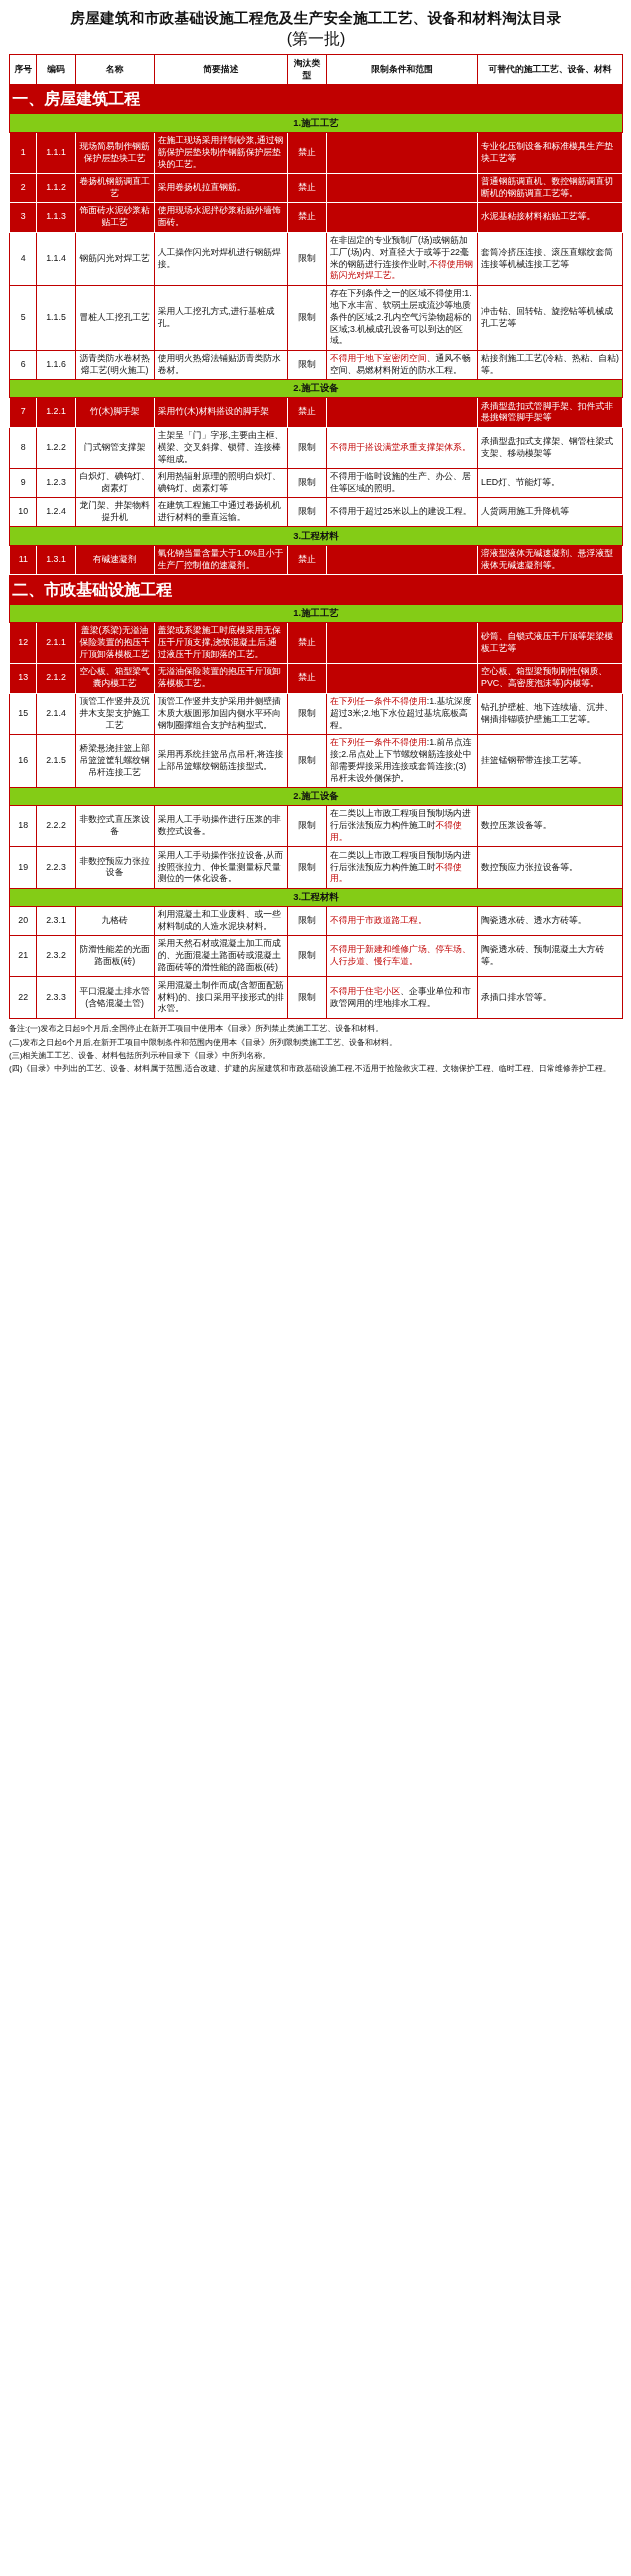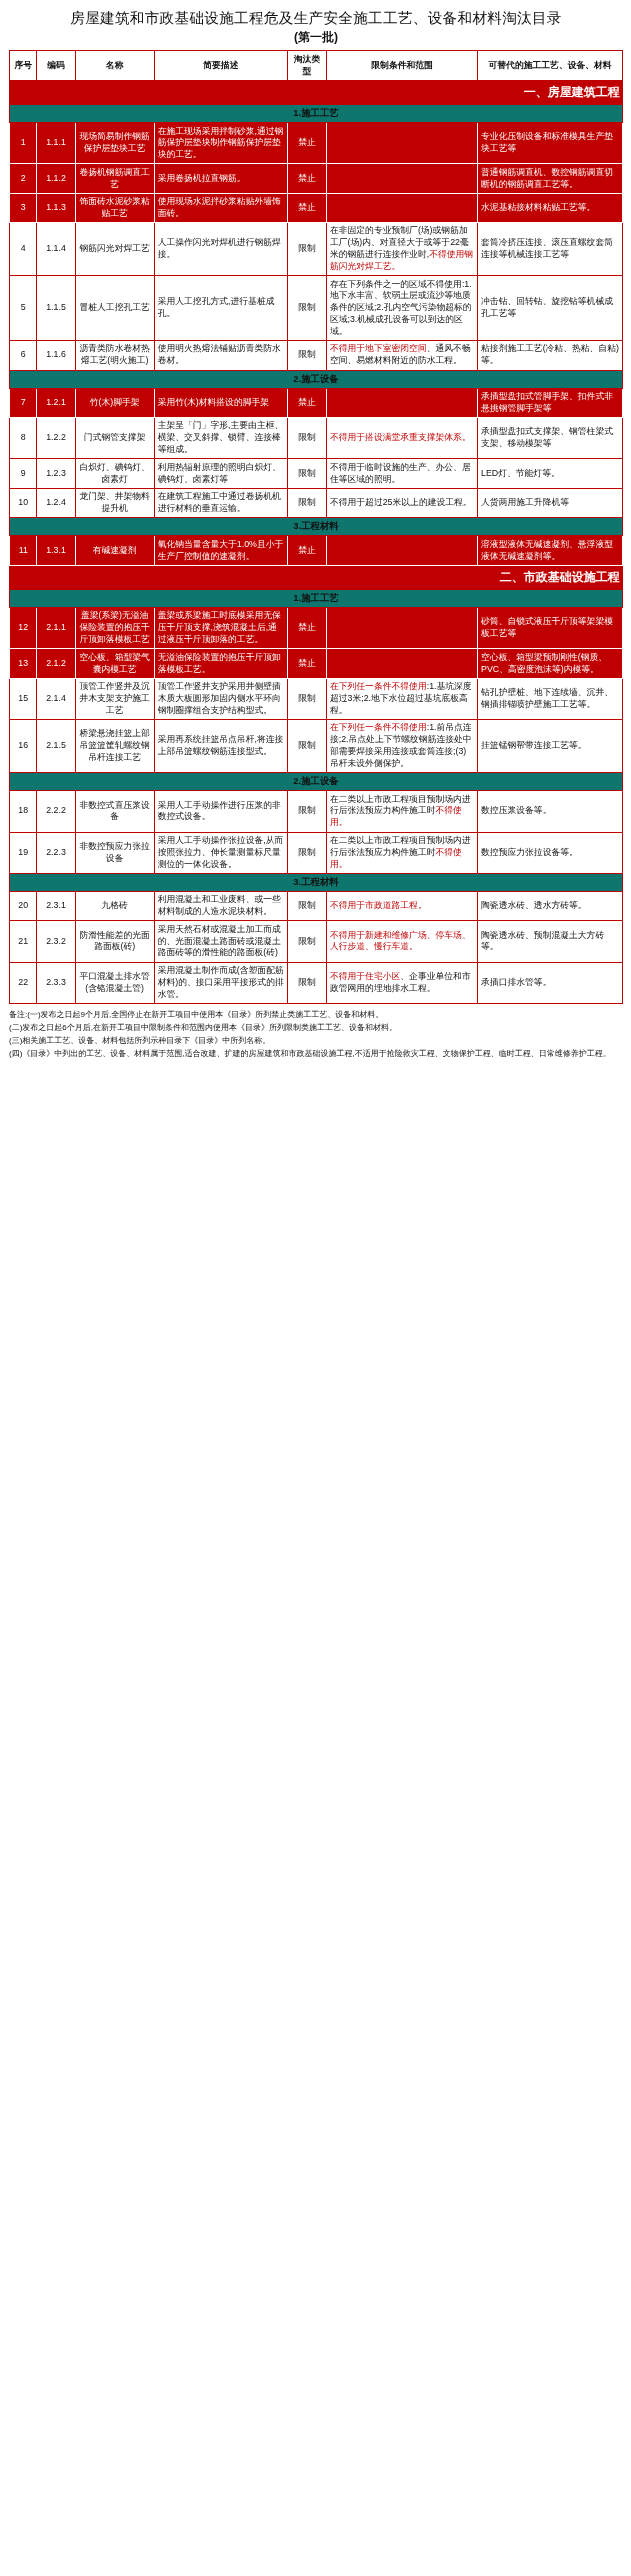--- a/index.html
+++ b/index.html
@@ -1,23 +1,23 @@
 <!DOCTYPE html>
 <html style="font-size:9.4px"><head>
 <meta charset="utf-8">
 <style>
   html,body{margin:0;padding:0;background:#fff;}
   body{font-family:"Liberation Sans","DejaVu Sans",sans-serif;width:632px;}
   .page{width:632px;box-sizing:border-box;padding:5.8px 8.2px 10.5px 8.2px;}
   h1.title{
-    text-align:center;font-size:14.6px;font-weight:normal;color:#111;
+    text-align:center;font-size:14.6px;font-weight:bold;color:#111;
     margin:3.5px 0 1.2px 0;line-height:1.25;letter-spacing:0.3px;
   }
   h2.subtitle{
-    text-align:center;font-size:12px;font-weight:bold;color:#111;
+    text-align:center;font-size:16px;font-weight:normal;color:#111;
     margin:0 0 4.7px 0;
   }
   table.main{
     border-collapse:collapse;width:614px;margin:0 auto;
     table-layout:fixed;
   }
   table.main td, table.main th{
     border:0.6px solid #c00000;
     vertical-align:middle;
     font-size:8.8px;
@@ -31,25 +31,25 @@
   }
   .col-no{width:26px;text-align:center;}
   .col-code{width:36px;text-align:center;}
   .col-name{width:75px;text-align:center;}
   .col-desc{width:126px;text-align:left;}
   .col-type{width:37px;text-align:center;}
   .col-limit{width:143px;text-align:left;}
   .col-alt{width:137px;text-align:left;}
 
   tr.section td{
-    background:#c00000;color:#fff;font-weight:bold;text-align:right;
-    font-size:12px;padding:3.5px 2.3px;border-color:#c00000;
+    background:#c00000;color:#fff;font-weight:bold;text-align:left;
+    font-size:16px;padding:3.5px 2.3px;border-color:#c00000;
   }
   tr.subsection td{
-    background:#0f766e;color:#111;font-weight:bold;text-align:center;
+    background:#84cc16;color:#111;font-weight:bold;text-align:center;
     font-size:9.4px;padding:2.3px;
   }
   tr.red td{
     background:#c00000;color:#fff;border-color:#fff;
   }
   tr.white td{background:#fff;}
   .center{text-align:center;}
   .redtext{color:#c00000;}
   .note{
     width:614px;margin:4.7px auto 0 auto;font-size:8px;line-height:1.5;

